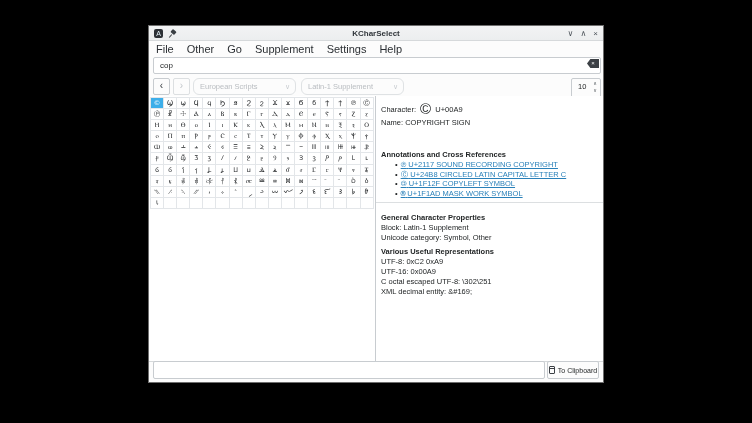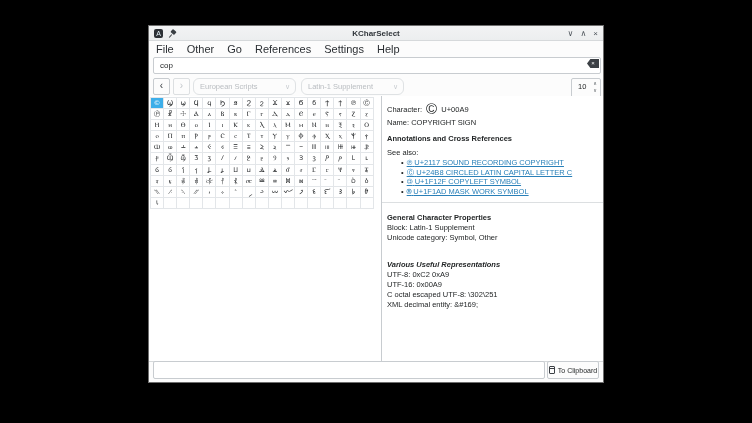--- a/index.html
+++ b/index.html
@@ -59,28 +59,28 @@
   .main { position:absolute; left:0; top:70px; width:100%; height:266px; background:#fff;
           border-bottom:1px solid #d6d9db; }
   .pane-left { position:absolute; left:0; top:0; width:225px; height:100%; background:#fff; }
   .char-grid { position:absolute; left:1px; top:1px; display:grid;
                grid-template-columns:repeat(17,13.1px); grid-auto-rows:11.1px;
                border-top:1px solid #e3e6e9; border-left:1px solid #e3e6e9; }
   .cell { border-right:1px solid #e3e6e9; border-bottom:1px solid #e3e6e9;
           font-family:"DejaVu Sans","Liberation Sans",sans-serif;
           font-size:6.5px; line-height:10px; text-align:center; color:#1b1e20; overflow:hidden; }
   .cell.sel { background:#3daee9; color:#fff; }
-  .pane-right { position:absolute; left:232px; top:0; right:0; height:100%; background:#fff;
+  .pane-right { position:absolute; left:226px; top:0; right:0; height:100%; background:#fff;
                 border-left:1px solid #c8ccd0; font-size:7.5px; color:#232627; }
   .pr-top { position:absolute; left:0; top:0; right:0; height:107px; padding:4px 0 0 5px;
             border-bottom:1px solid #dcdfe1; }
   .char-line { height:17px; line-height:17px; }
   .big-char { font-size:15px; vertical-align:-2px; padding:0 2px; }
   .name-line { height:11px; line-height:11px; }
-  .sec-head { font-weight:700; margin-top:5px; height:11px; line-height:11px; }
+  .sec-head { font-weight:700; margin-top:21px; height:11px; line-height:11px; }
   .see-also-label { margin-top:4px; height:10px; line-height:10px; }
   .see-list { list-style:none; margin-left:14px; }
   .see-list li { height:9.5px; line-height:9.5px; }
   .see-list li::before { content:"•"; color:#232627; margin-right:3px; }
   .link { color:#2980b9; text-decoration:underline; }
   .pr-bottom { position:absolute; left:0; top:108px; right:0; bottom:0; padding:3px 0 0 5px; }
   .prop-line { height:10px; line-height:10px; }
   .gap { height:3px; }
 
   
@@ -106,21 +106,21 @@
       <span>∨</span>
       <span>∧</span>
       <span>×</span>
     </span>
   </div>
 
   <div class="menubar">
     <span>File</span>
     <span>Other</span>
     <span>Go</span>
-    <span>References</span>
+    <span>Supplement</span>
     <span>Settings</span>
     <span>Help</span>
   </div>
 
   <div class="search-row">
     <div class="search-input">cop</div>
     <div class="clear-icon">×</div>
   </div>
 
   <div class="toolbar">
@@ -324,34 +324,33 @@
     </div>
     <div class="pane-right">
       <div class="pr-top">
         <div class="char-line">
           <span>Character:</span>
           <span class="big-char">©</span>
           <span>U+00A9</span>
         </div>
         <div class="name-line">Name: COPYRIGHT SIGN</div>
         <div class="sec-head">Annotations and Cross References</div>
-        <div class="see-also-label">See also:</div>
         <ul class="see-list">
           <li><span class="link"><span>℗</span> <span>U+2117 SOUND RECORDING COPYRIGHT</span></span></li>
           <li><span class="link"><span>Ⓒ</span> <span>U+24B8 CIRCLED LATIN CAPITAL LETTER C</span></span></li>
           <li><span class="link"><span>🄯</span> <span>U+1F12F COPYLEFT SYMBOL</span></span></li>
           <li><span class="link"><span>🆭</span> <span>U+1F1AD MASK WORK SYMBOL</span></span></li>
         </ul>
       </div>
       <div class="pr-bottom">
         <div class="sec-head" style="margin-top:5px;">General Character Properties</div>
         <div class="prop-line">Block: Latin-1 Supplement</div>
         <div class="prop-line">Unicode category: Symbol, Other</div>
         <div class="gap"></div>
-        <div class="sec-head" style="margin-top:13px;font-style:italic;">Various Useful Representations</div>
+        <div class="sec-head" style="margin-top:0;">Various Useful Representations</div>
         <div class="prop-line">UTF-8: 0xC2 0xA9</div>
         <div class="prop-line">UTF-16: 0x00A9</div>
         <div class="prop-line">C octal escaped UTF-8: \302\251</div>
         <div class="prop-line">XML decimal entity: &amp;#169;</div>
       </div>
     </div>
   </div>
 
   <div class="bottom-bar">
     <div class="result-input"></div>

